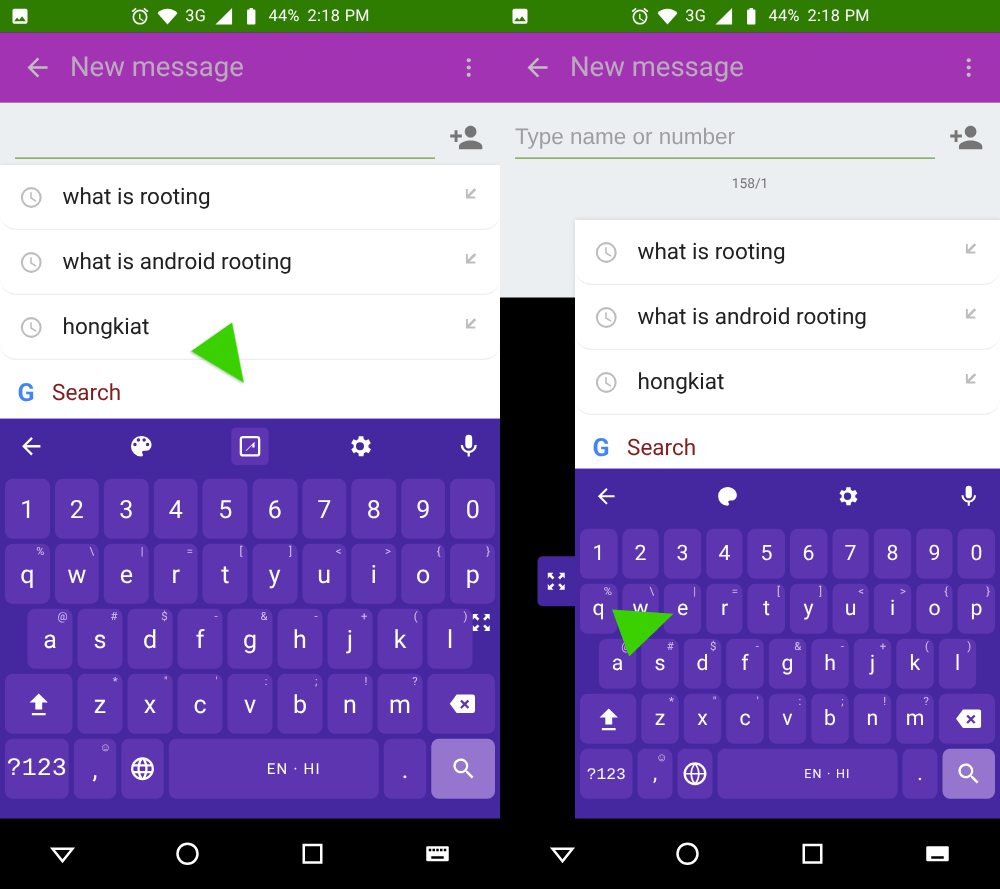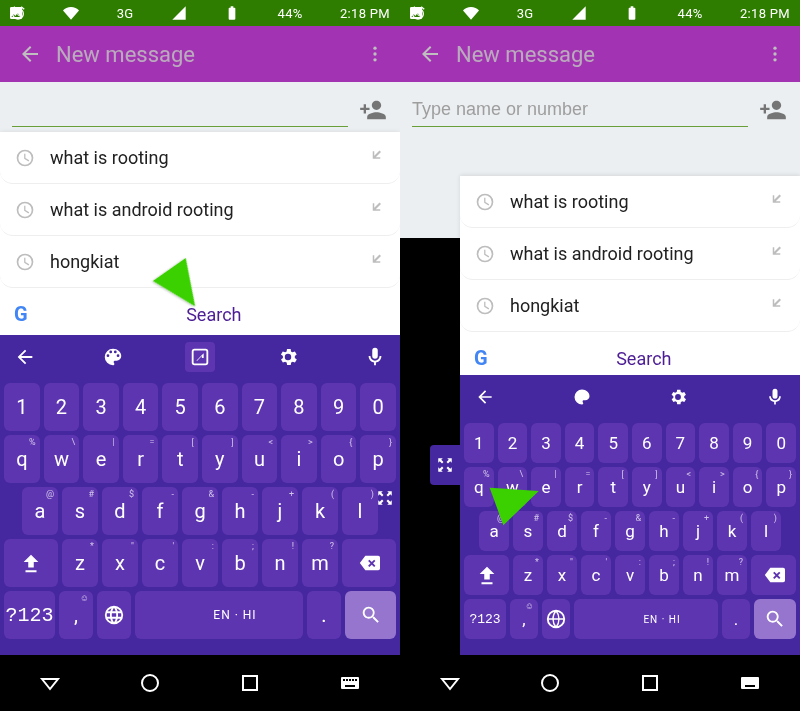--- a/index.html
+++ b/index.html
@@ -2,21 +2,21 @@
 <html><head>
 <meta charset="utf-8">
 <style>
 * { margin: 0; padding: 0; box-sizing: border-box; }
 body { width: 800px; height: 711px; background: #000; font-family: Roboto, Arial, sans-serif; overflow: hidden; position: relative; }
 
 .screen { width: 400px; height: 711px; position: absolute; top: 0; background: #000; }
 .screen.left { left: 0; }
 .screen.right { left: 400px; }
 
-.statusbar { height: 26px; background: #2e7d00; display: flex; justify-content: space-between; align-items: center; gap: 6px; padding: 0 10px; color: #fff; font-size: 13px; }
+.statusbar { height: 26px; background: #2e7d00; display: flex; justify-content: center; align-items: center; gap: 6px; padding: 0 10px; color: #fff; font-size: 13px; }
 .sb-icon svg { width: 16px; height: 16px; fill: #fff; display: block; }
 .sb-text { font-size: 13px; letter-spacing: 0.3px; }
 .sb-left-pic { position: absolute; left: 8px; }
 
 .appbar { height: 56px; background: #d946ef; display: flex; align-items: center; padding: 0 10px; color: #fff; position: relative; }
 .appbar .back { width: 40px; height: 40px; display:flex; align-items:center; justify-content:center; }
 .appbar .title { font-size: 22px; opacity: 0.85; flex: 1; padding-left: 6px; font-weight: 400; }
 .appbar .menu { width: 30px; height: 40px; display:flex; align-items:center; justify-content:center; }
 .appbar svg { fill: #fff; }
 
@@ -30,21 +30,21 @@
 
 .char-count { text-align: center; font-size: 11px; color: #757575; padding: 2px 0 6px 0; }
 
 .suggestions { background: #fff; margin: 0; box-shadow: 0 2px 6px rgba(0,0,0,0.18); }
 .suggestion-row { height: 52px; display: flex; align-items: center; padding: 0 14px; border-bottom: 1px solid #eee; gap: 14px; position: relative; border-radius: 13px; }
 .suggestion-row:last-of-type { border-bottom: none; }
 .sg-clock svg, .sg-g svg, .sg-arrow svg { fill: #bdbdbd; }
 .sg-clock, .sg-arrow { width: 22px; height: 22px; display:flex;align-items:center;justify-content:center; }
 .sg-text { flex: 1; font-size: 18px; color: #212121; }
 .sg-arrow { position: absolute; right: 14px; }
-.search-row .sg-text { color: #4c1d95; text-align: center; }
+.search-row .sg-text { color: #7f1d1d; }
 .search-row { border-bottom: none; }
 
 .keyboard { position: absolute; bottom: 56px; left: 0; background: #4527a0; color: #fff; }
 .left .keyboard { width: 400px; height: 320px; }
 .right .keyboard { width: 340px; height: 280px; right: 0; left: auto; }
 
 .kb-toolbar { height: 44px; display: flex; align-items: center; justify-content: space-between; padding: 0 10px; background: #4527a0; }
 .kb-tool { width: 30px; height: 30px; display:flex;align-items:center;justify-content:center; }
 .kb-tool svg { fill: #fff; }
 .kb-tool.selected { background: #5e35b1; border-radius: 4px; }
@@ -383,20 +383,21 @@
 
   <div class="content">
     <div class="recipient-row">
       <input class="recipient-input" placeholder="Type name or number" style="">
       <div class="add-contact">
           <svg width="28" height="28" viewBox="0 0 24 24">
             <path d="M15 12c2.2 0 4-1.8 4-4s-1.8-4-4-4-4 1.8-4 4 1.8 4 4 4zm-9-2V7H4v3H1v2h3v3h2v-3h3v-2H6zm9 4c-2.7 0-8 1.3-8 4v2h16v-2c0-2.7-5.3-4-8-4z"></path>
           </svg>
         </div>
     </div>
+    <div class="char-count">158/1</div>
   </div>
 
   <div class="suggestions-container">
     <div class="suggestion-row">
       <span class="sg-clock">
           <svg width="20" height="20" viewBox="0 0 24 24">
             <path d="M12 2a10 10 0 1 0 .001 20.001A10 10 0 0 0 12 2zm0 18a8 8 0 1 1 0-16 8 8 0 0 1 0 16zm.5-13H11v6l5.2 3.1.8-1.3-4.5-2.7V7z"></path>
           </svg>
         </span>
       <span class="sg-text">what is rooting</span>

